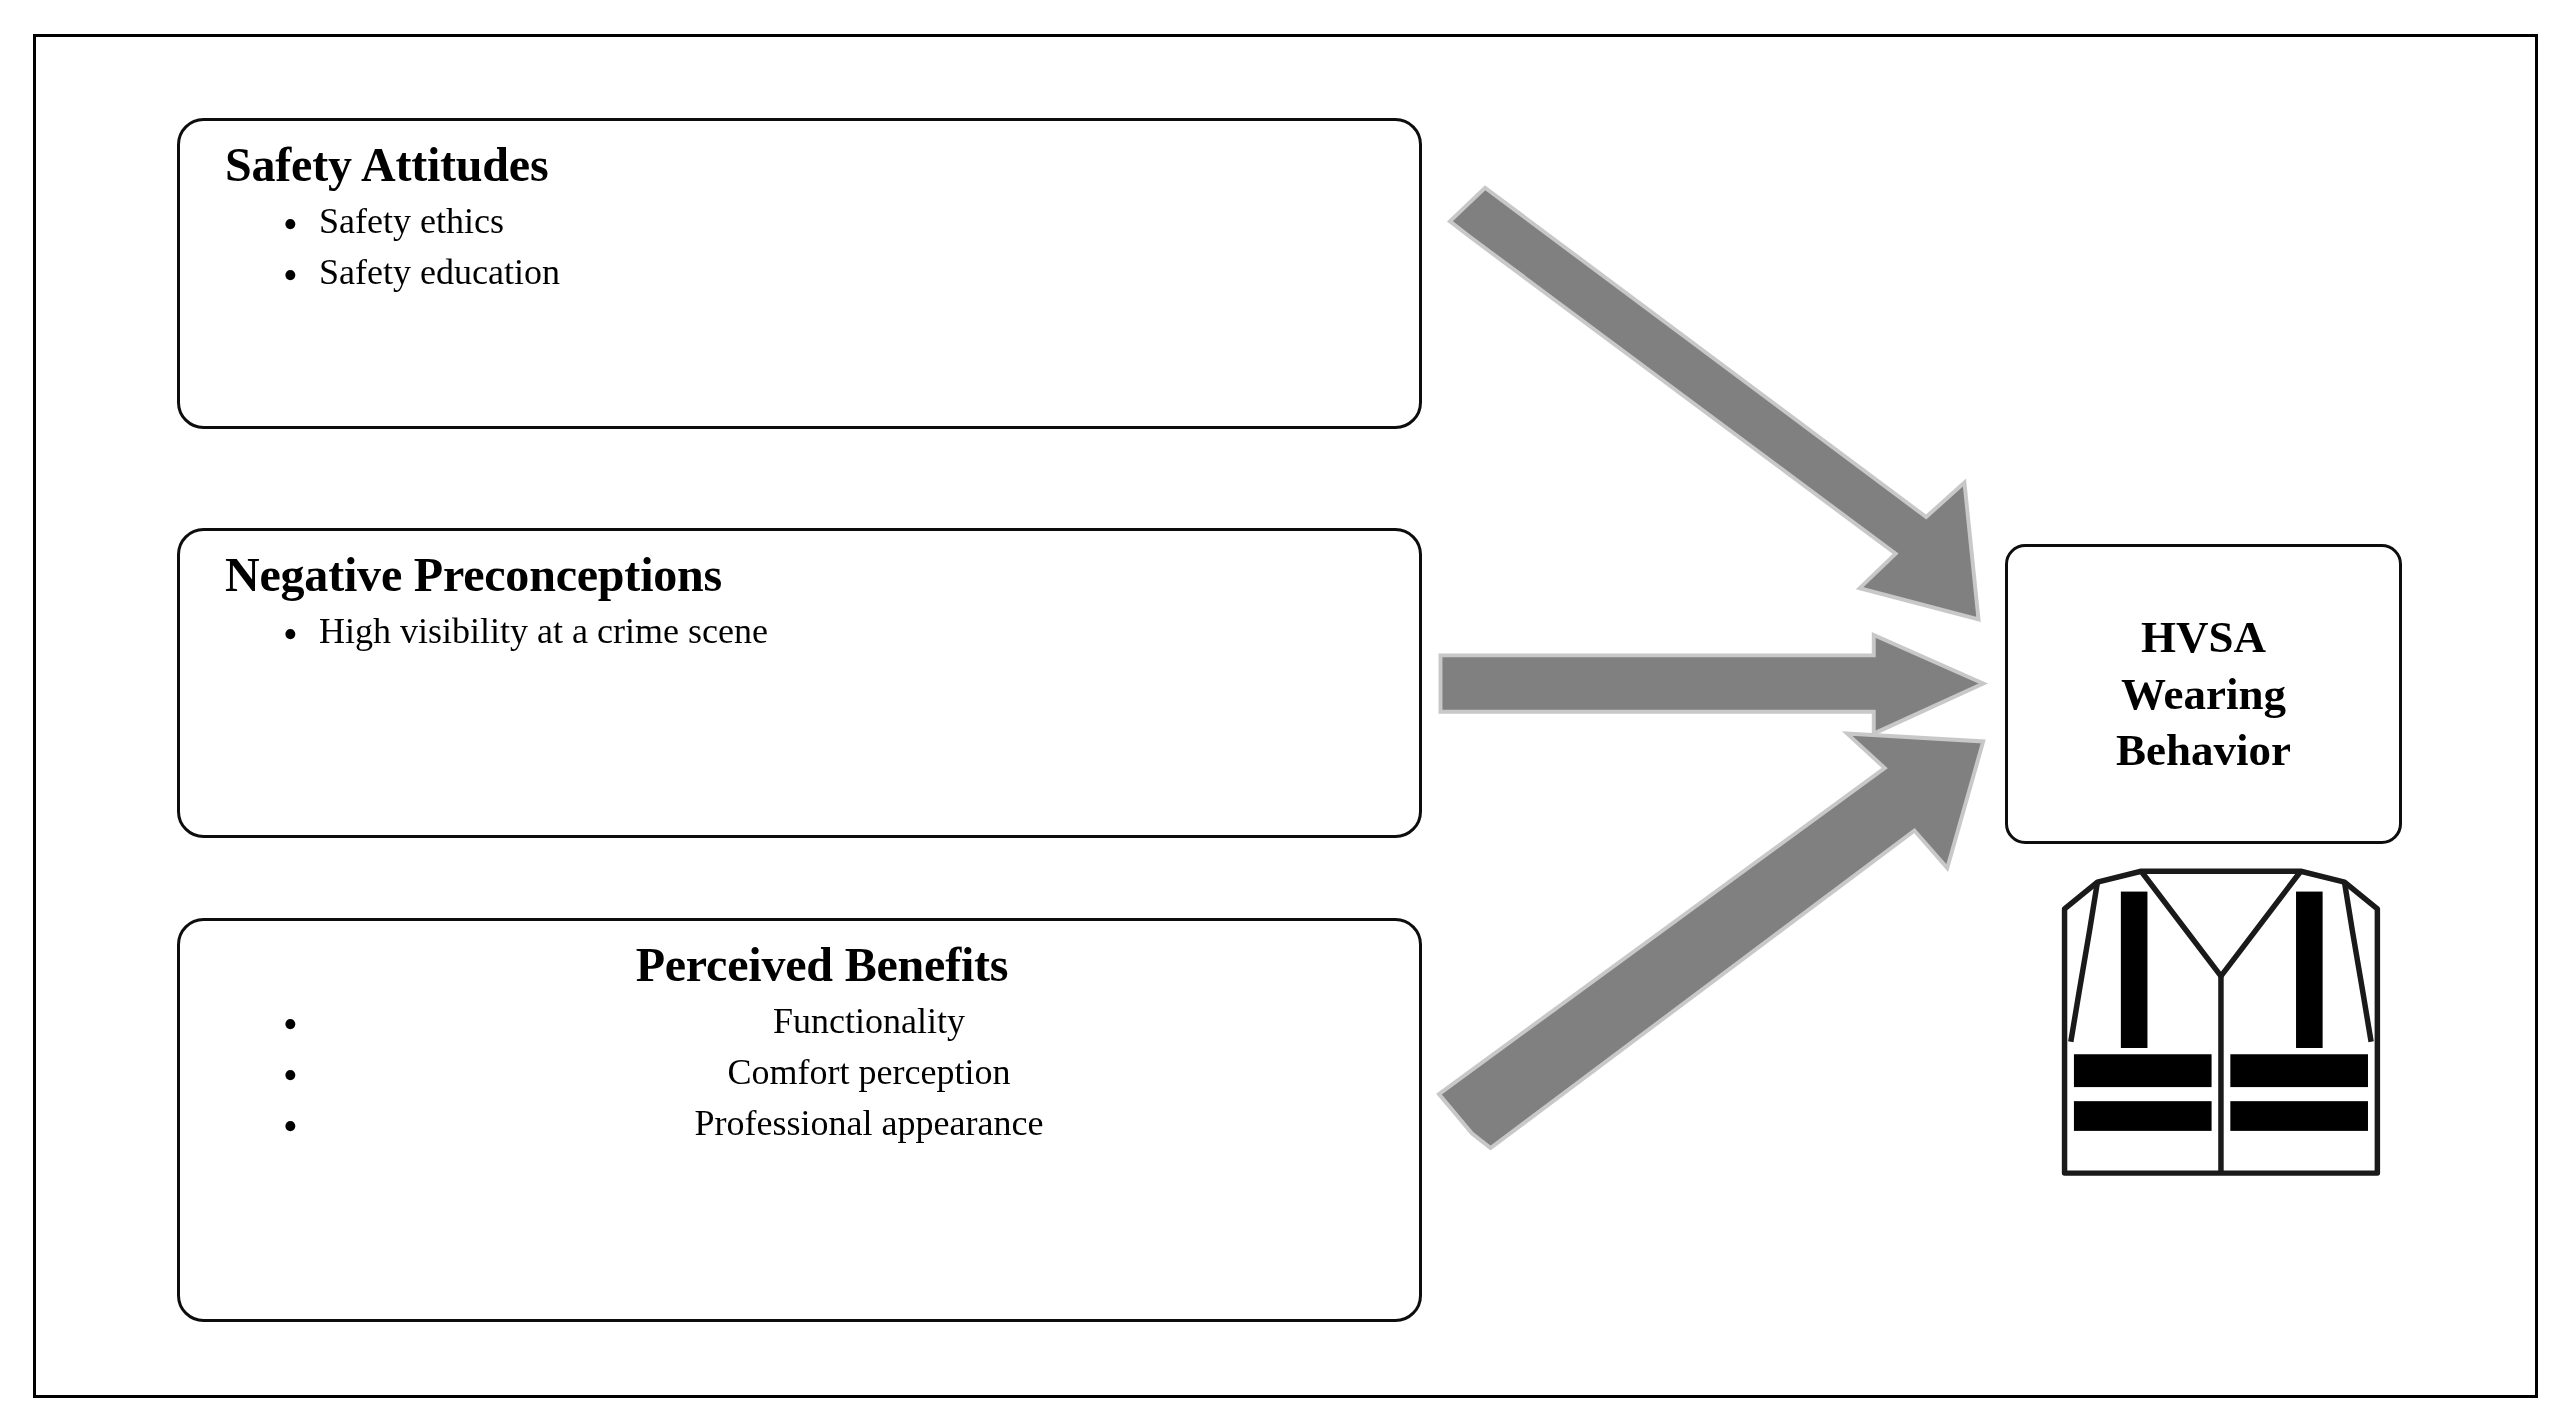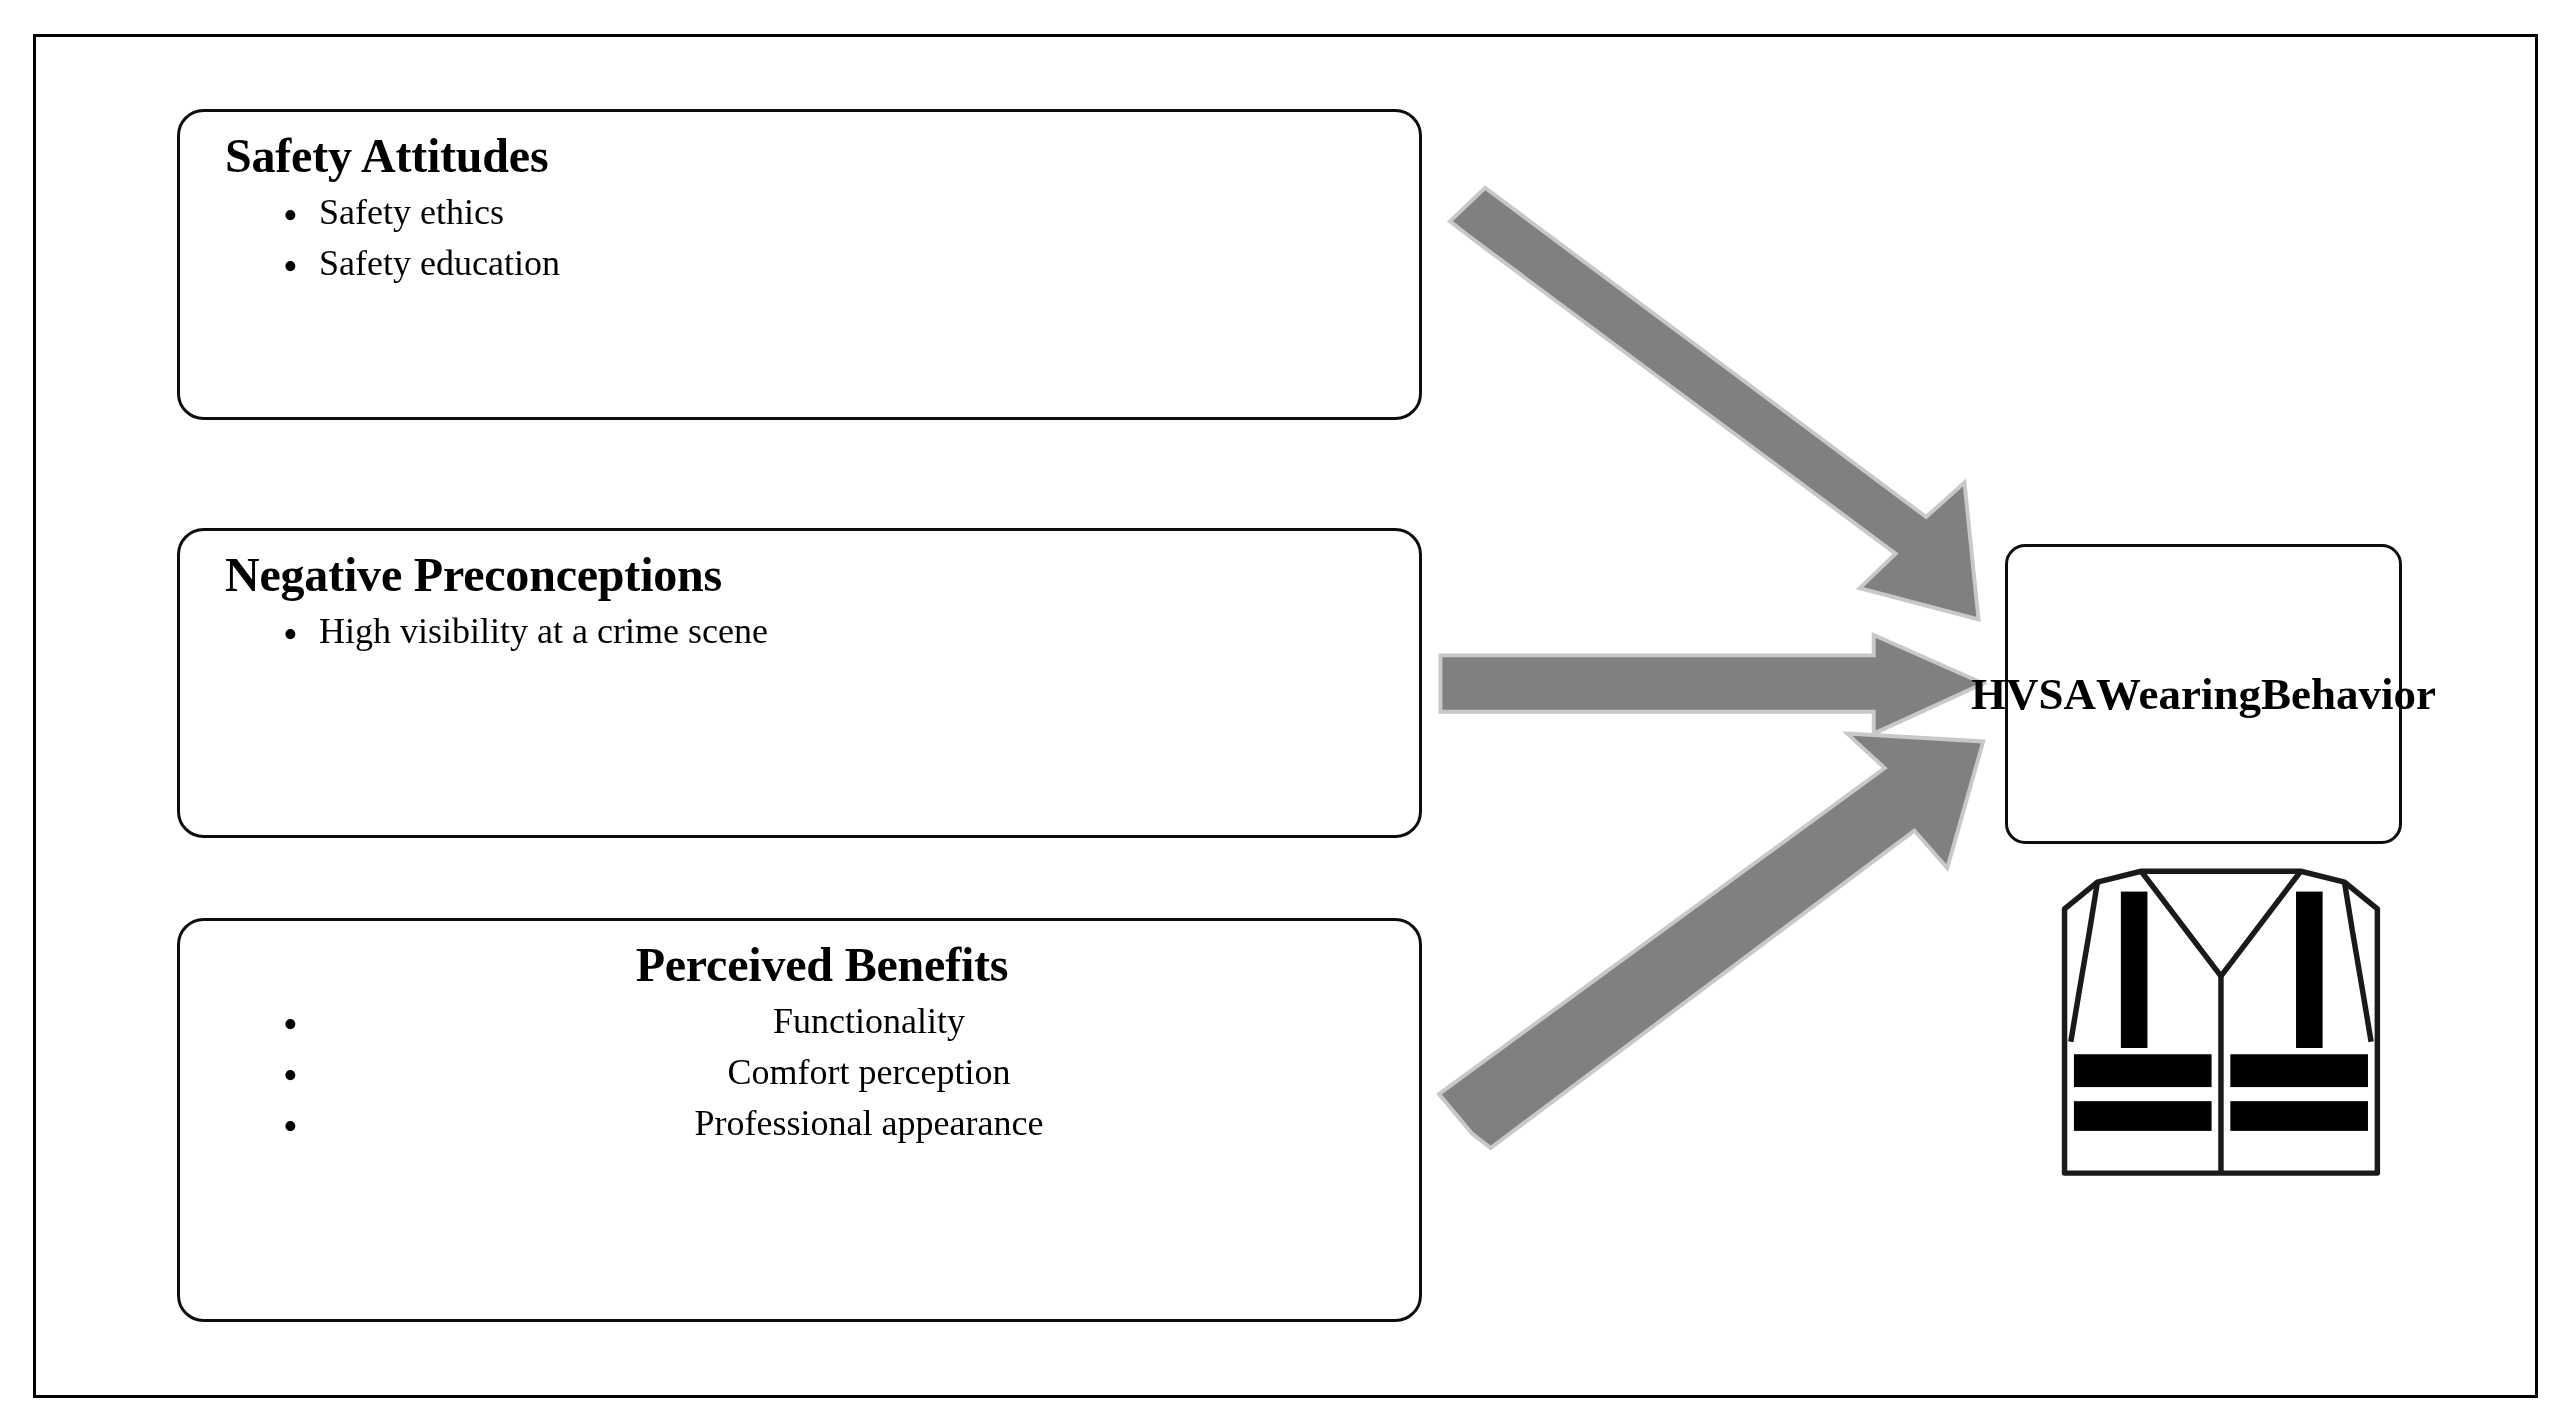--- a/index.html
+++ b/index.html
@@ -36,21 +36,21 @@
   .factor-box {
     position: absolute;
     left: 177px;
     width: 1245px;
     border: 3.9px solid #0d0d0d;
     border-radius: 26.6px;
     box-sizing: border-box;
     background: #ffffff;
     padding: 17px 0 0 45px;
   }
-  #box-safety-attitudes   { top: 109px;  height: 311px; }
+  #box-safety-attitudes   { top: 118px;  height: 311px; }
   #box-negative-precon    { top: 528px;  height: 310px; }
   #box-perceived-benefits { top: 918px; height: 404px; text-align: center; }
 
   .box-title {
     font-weight: bold;
     font-size: 48px;
     line-height: 1.12;
     letter-spacing: -0.2px;
     white-space: nowrap;
   }
@@ -81,21 +81,21 @@
     position: absolute;
     left: 2005px;
     top: 544px;
     width: 397px;
     height: 300px;
     border: 3.9px solid #0d0d0d;
     border-radius: 20.3px;
     box-sizing: border-box;
     background: #ffffff;
     display: flex;
-    flex-direction: row;
+    flex-direction: column;
     align-items: center;
     justify-content: center;
   }
   #box-hvsa .outcome-line {
     font-weight: bold;
     font-size: 45px;
     line-height: 1.26;
     text-align: center;
     white-space: nowrap;
   }

